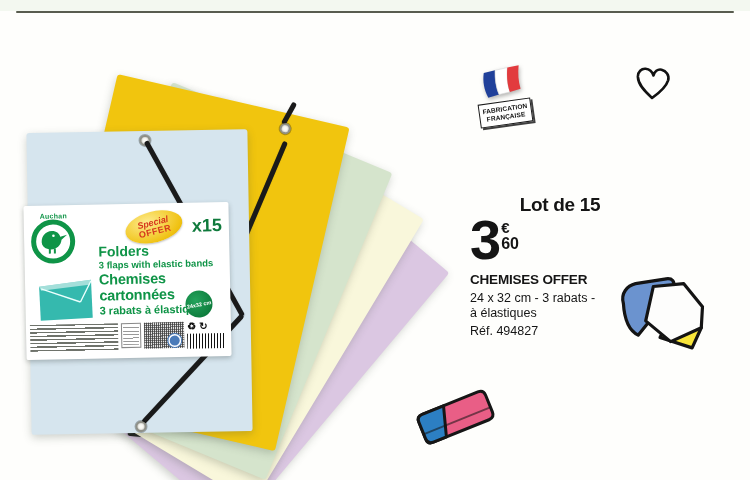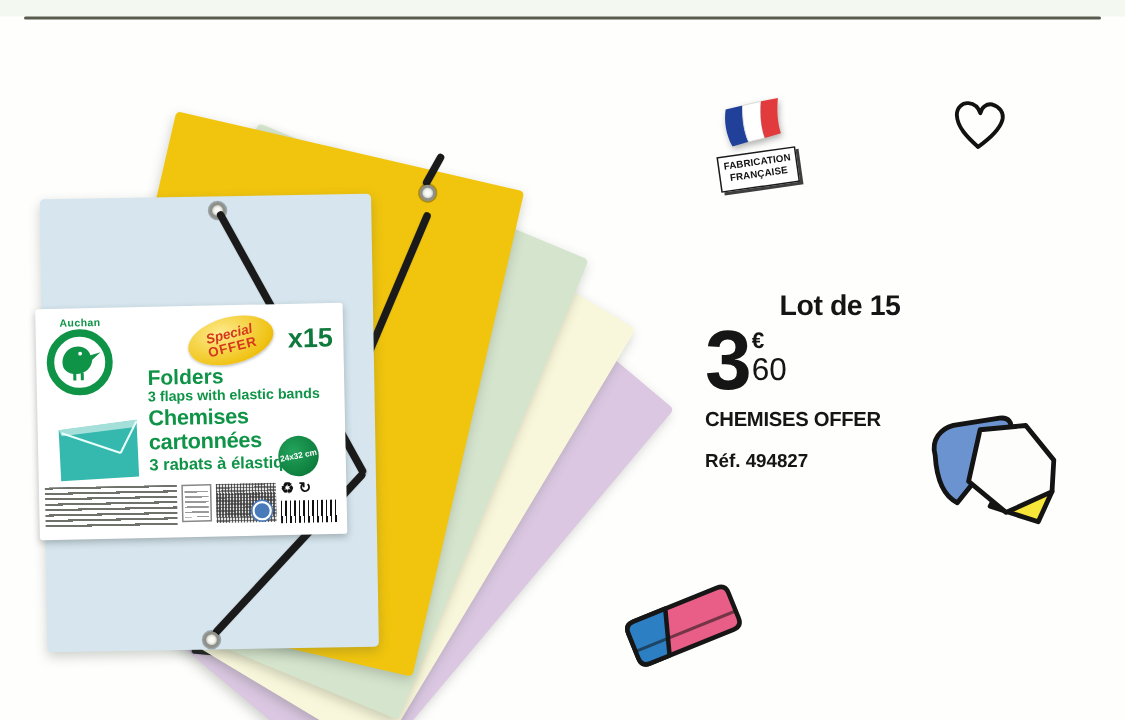--- a/index.html
+++ b/index.html
@@ -76,24 +76,24 @@
      align-items:center; justify-content:center; }
   .madein-box span { font-size:6.5px; font-weight:bold; color:#111; line-height:1.2; letter-spacing:.1px; }
   .heart { position:absolute; left:633px; top:65px; transform:rotate(5deg); z-index:40; }
 
   .offer-block { position:absolute; left:470px; top:194px; width:180px; color:#151515; z-index:40; }
   .lot { font-size:19px; font-weight:bold; letter-spacing:-.3px;text-align:center; }
   .price-row { display:flex; align-items:flex-start; margin-top:1px; }
   .price-int { font-size:56px; font-weight:bold; line-height:.82; letter-spacing:-2px; }
   .price-frac { display:flex; flex-direction:column; margin-left:2px; margin-top:3px; }
   .price-cur { font-size:15px; font-weight:bold; line-height:1; }
-  .price-cents { font-size:21px; font-weight:normal; line-height:1; margin-top:1px; }
+  .price-cents { font-size:16px; font-weight:bold; line-height:1; margin-top:1px; }
   .prod-name { margin-top:9px; font-size:13.5px; font-weight:bold; line-height:1.2; letter-spacing:-.2px; }
   .prod-desc { margin-top:3px; font-size:12.5px; line-height:1.22; }
-  .prod-ref { font-size:12.5px; margin-top:12px;font-weight:bold; }
+  .prod-ref { font-size:12.5px; margin-top:2px; }
 
   .illus-folder { position:absolute; left:610px; top:274px; transform:rotate(6deg); z-index:40; }
   .illus-eraser { position:absolute; left:406px; top:382px; z-index:40; }
 </style>
 </head>
 <body>
 
 <div id="stage">
 
   <div class="top-strip"></div>
@@ -217,20 +217,24 @@
     <div class="price-row">
       <span class="price-int">3</span>
       <span class="price-frac">
         <span class="price-cur">€</span>
         <span class="price-cents">60</span>
       </span>
     </div>
     <div class="prod-name">
       <div>CHEMISES OFFER</div>
     </div>
+    <div class="prod-desc">
+      <div>24 x 32 cm - 3 rabats -</div>
+      <div>à élastiques</div>
+    </div>
     <div class="prod-ref">Réf. 494827</div>
   </div>
 
   <div class="illus-folder">
     <svg width="112" height="86" viewBox="0 0 112 86">
       <path d="M12,34 C8,24 14,16 22,13 L52,5 C58,3.5 61,7 60,12 L57,22 L30,64 C19,60 14,46 12,34 Z" fill="#6b93cf" stroke="#141414" stroke-width="3.2" stroke-linejoin="round"></path>
       <path d="M62,38 L92,50 L85,71 L52,64 Z" fill="#f8e53a" stroke="#141414" stroke-width="3.2" stroke-linejoin="round"></path>
       <path d="M40,14 L70,8 L91,29 L92,50 L63,67 L36,49 Z" fill="#fdfdfc" stroke="#141414" stroke-width="3.2" stroke-linejoin="round"></path>
     </svg>
   </div>

